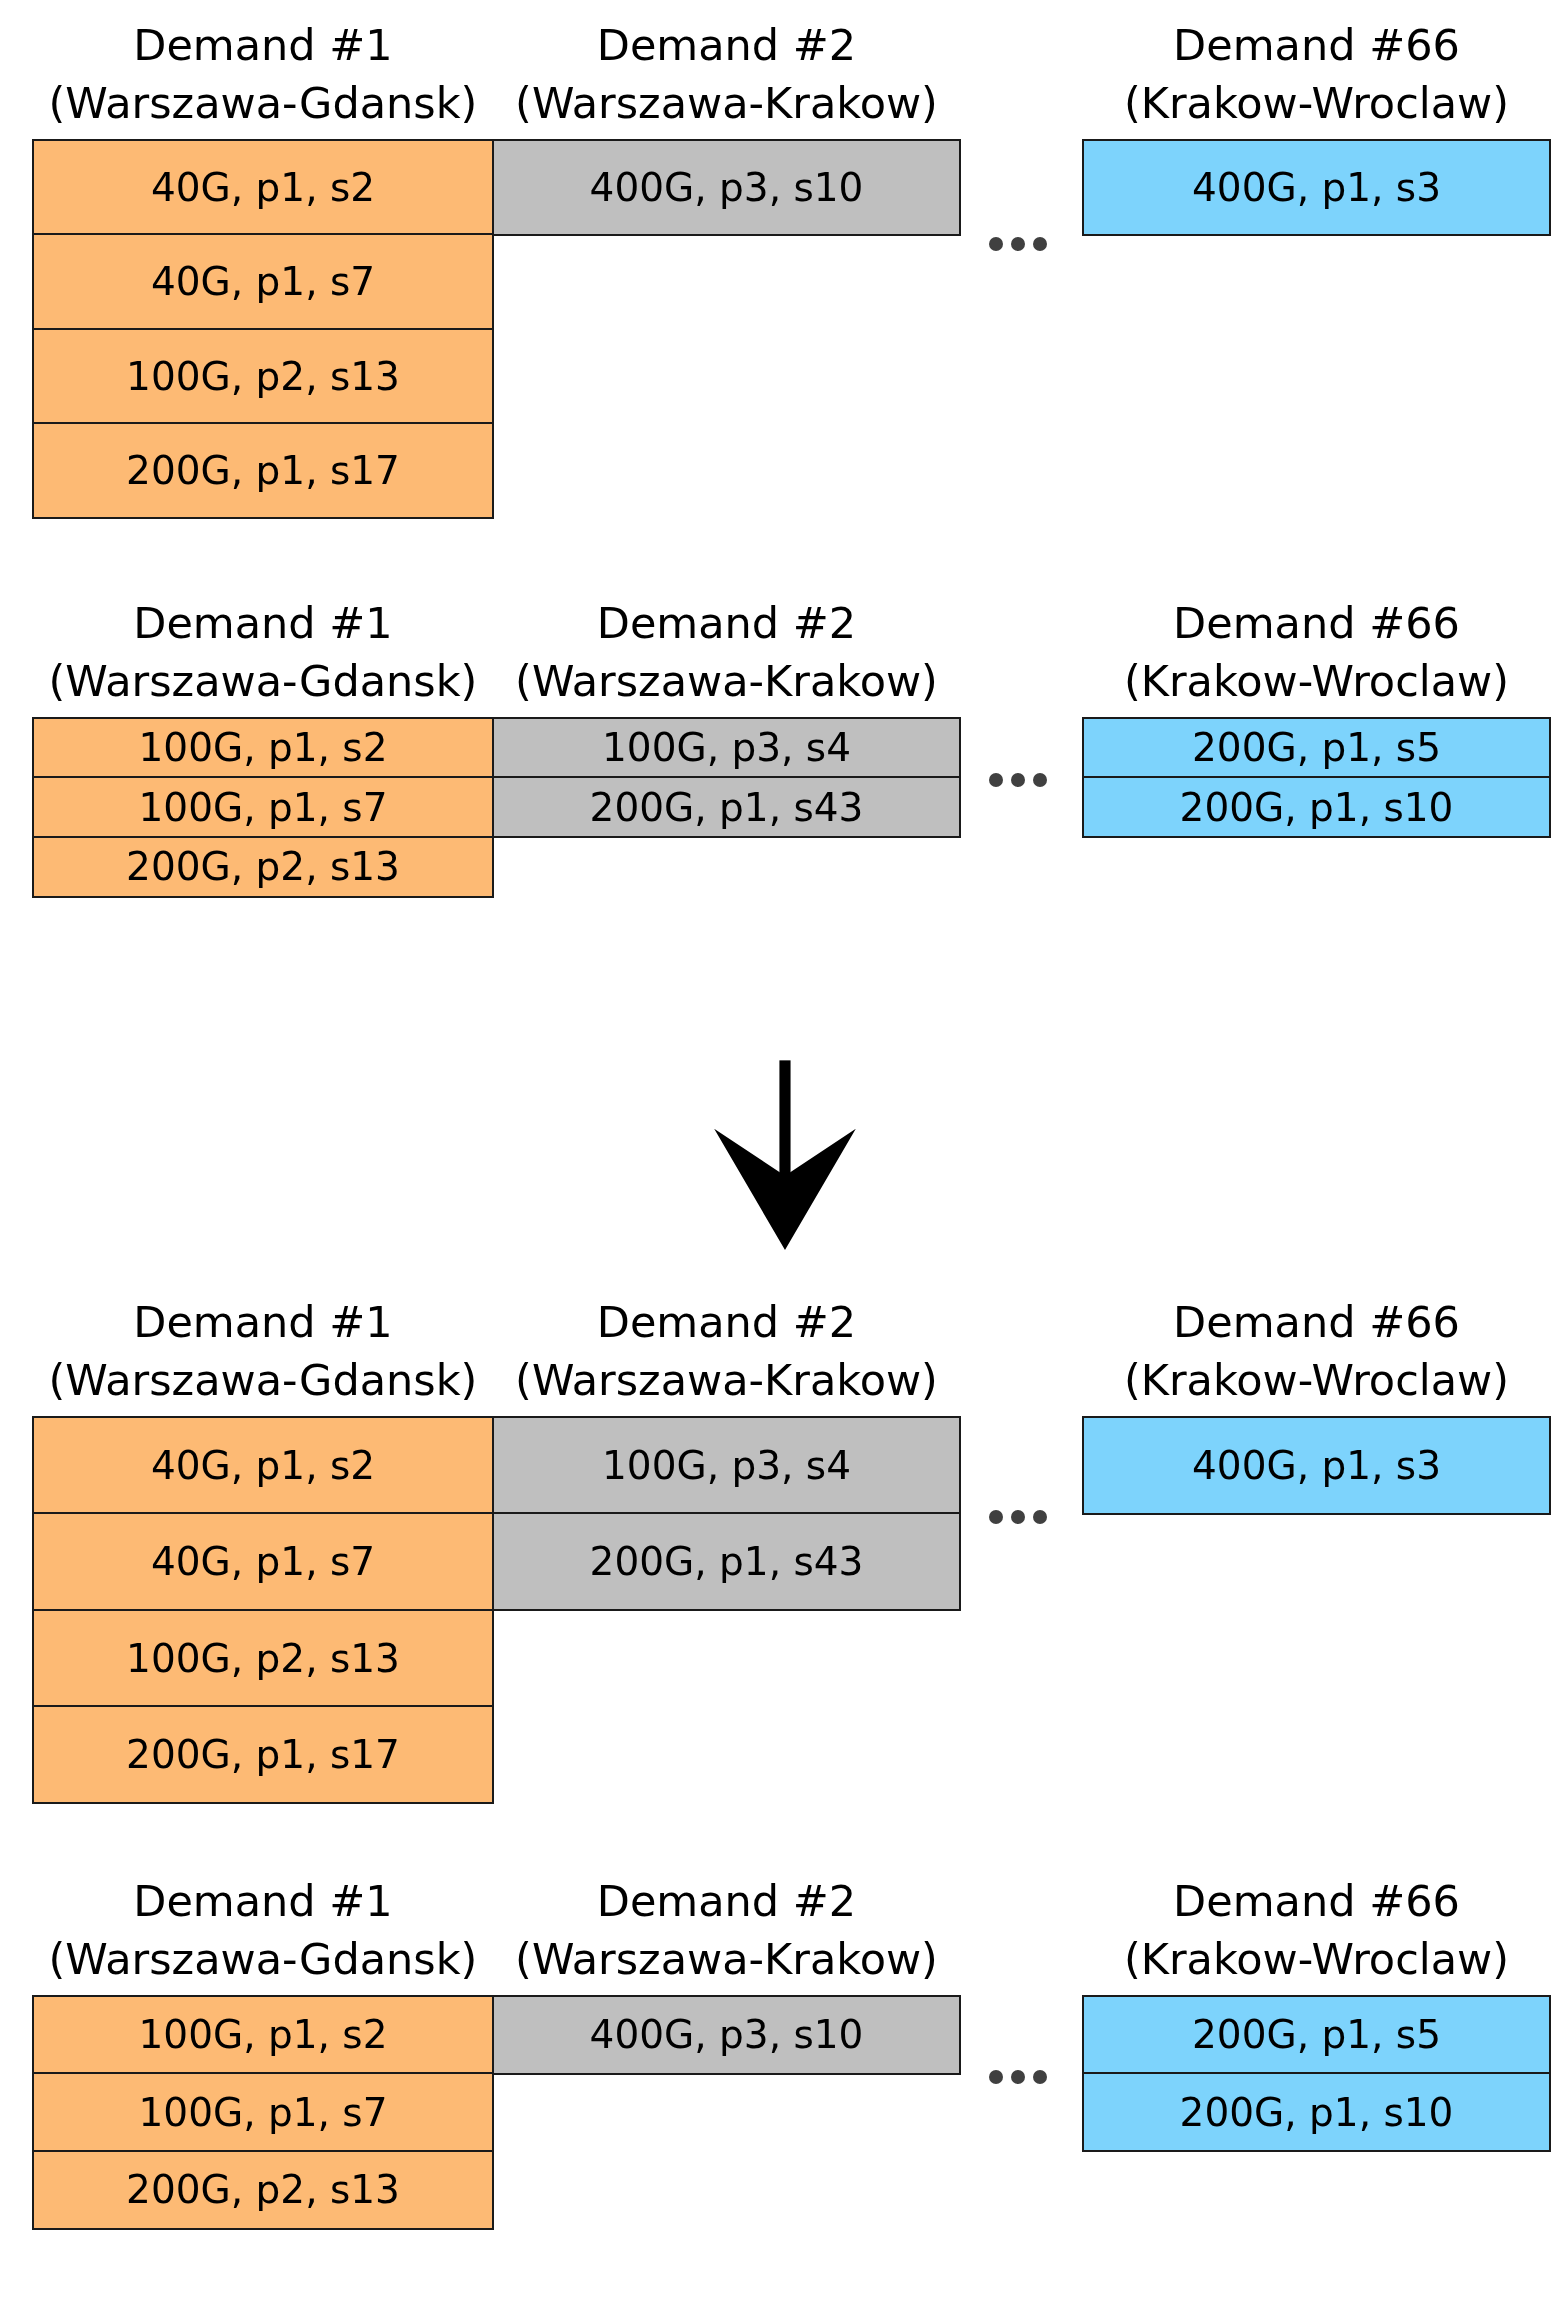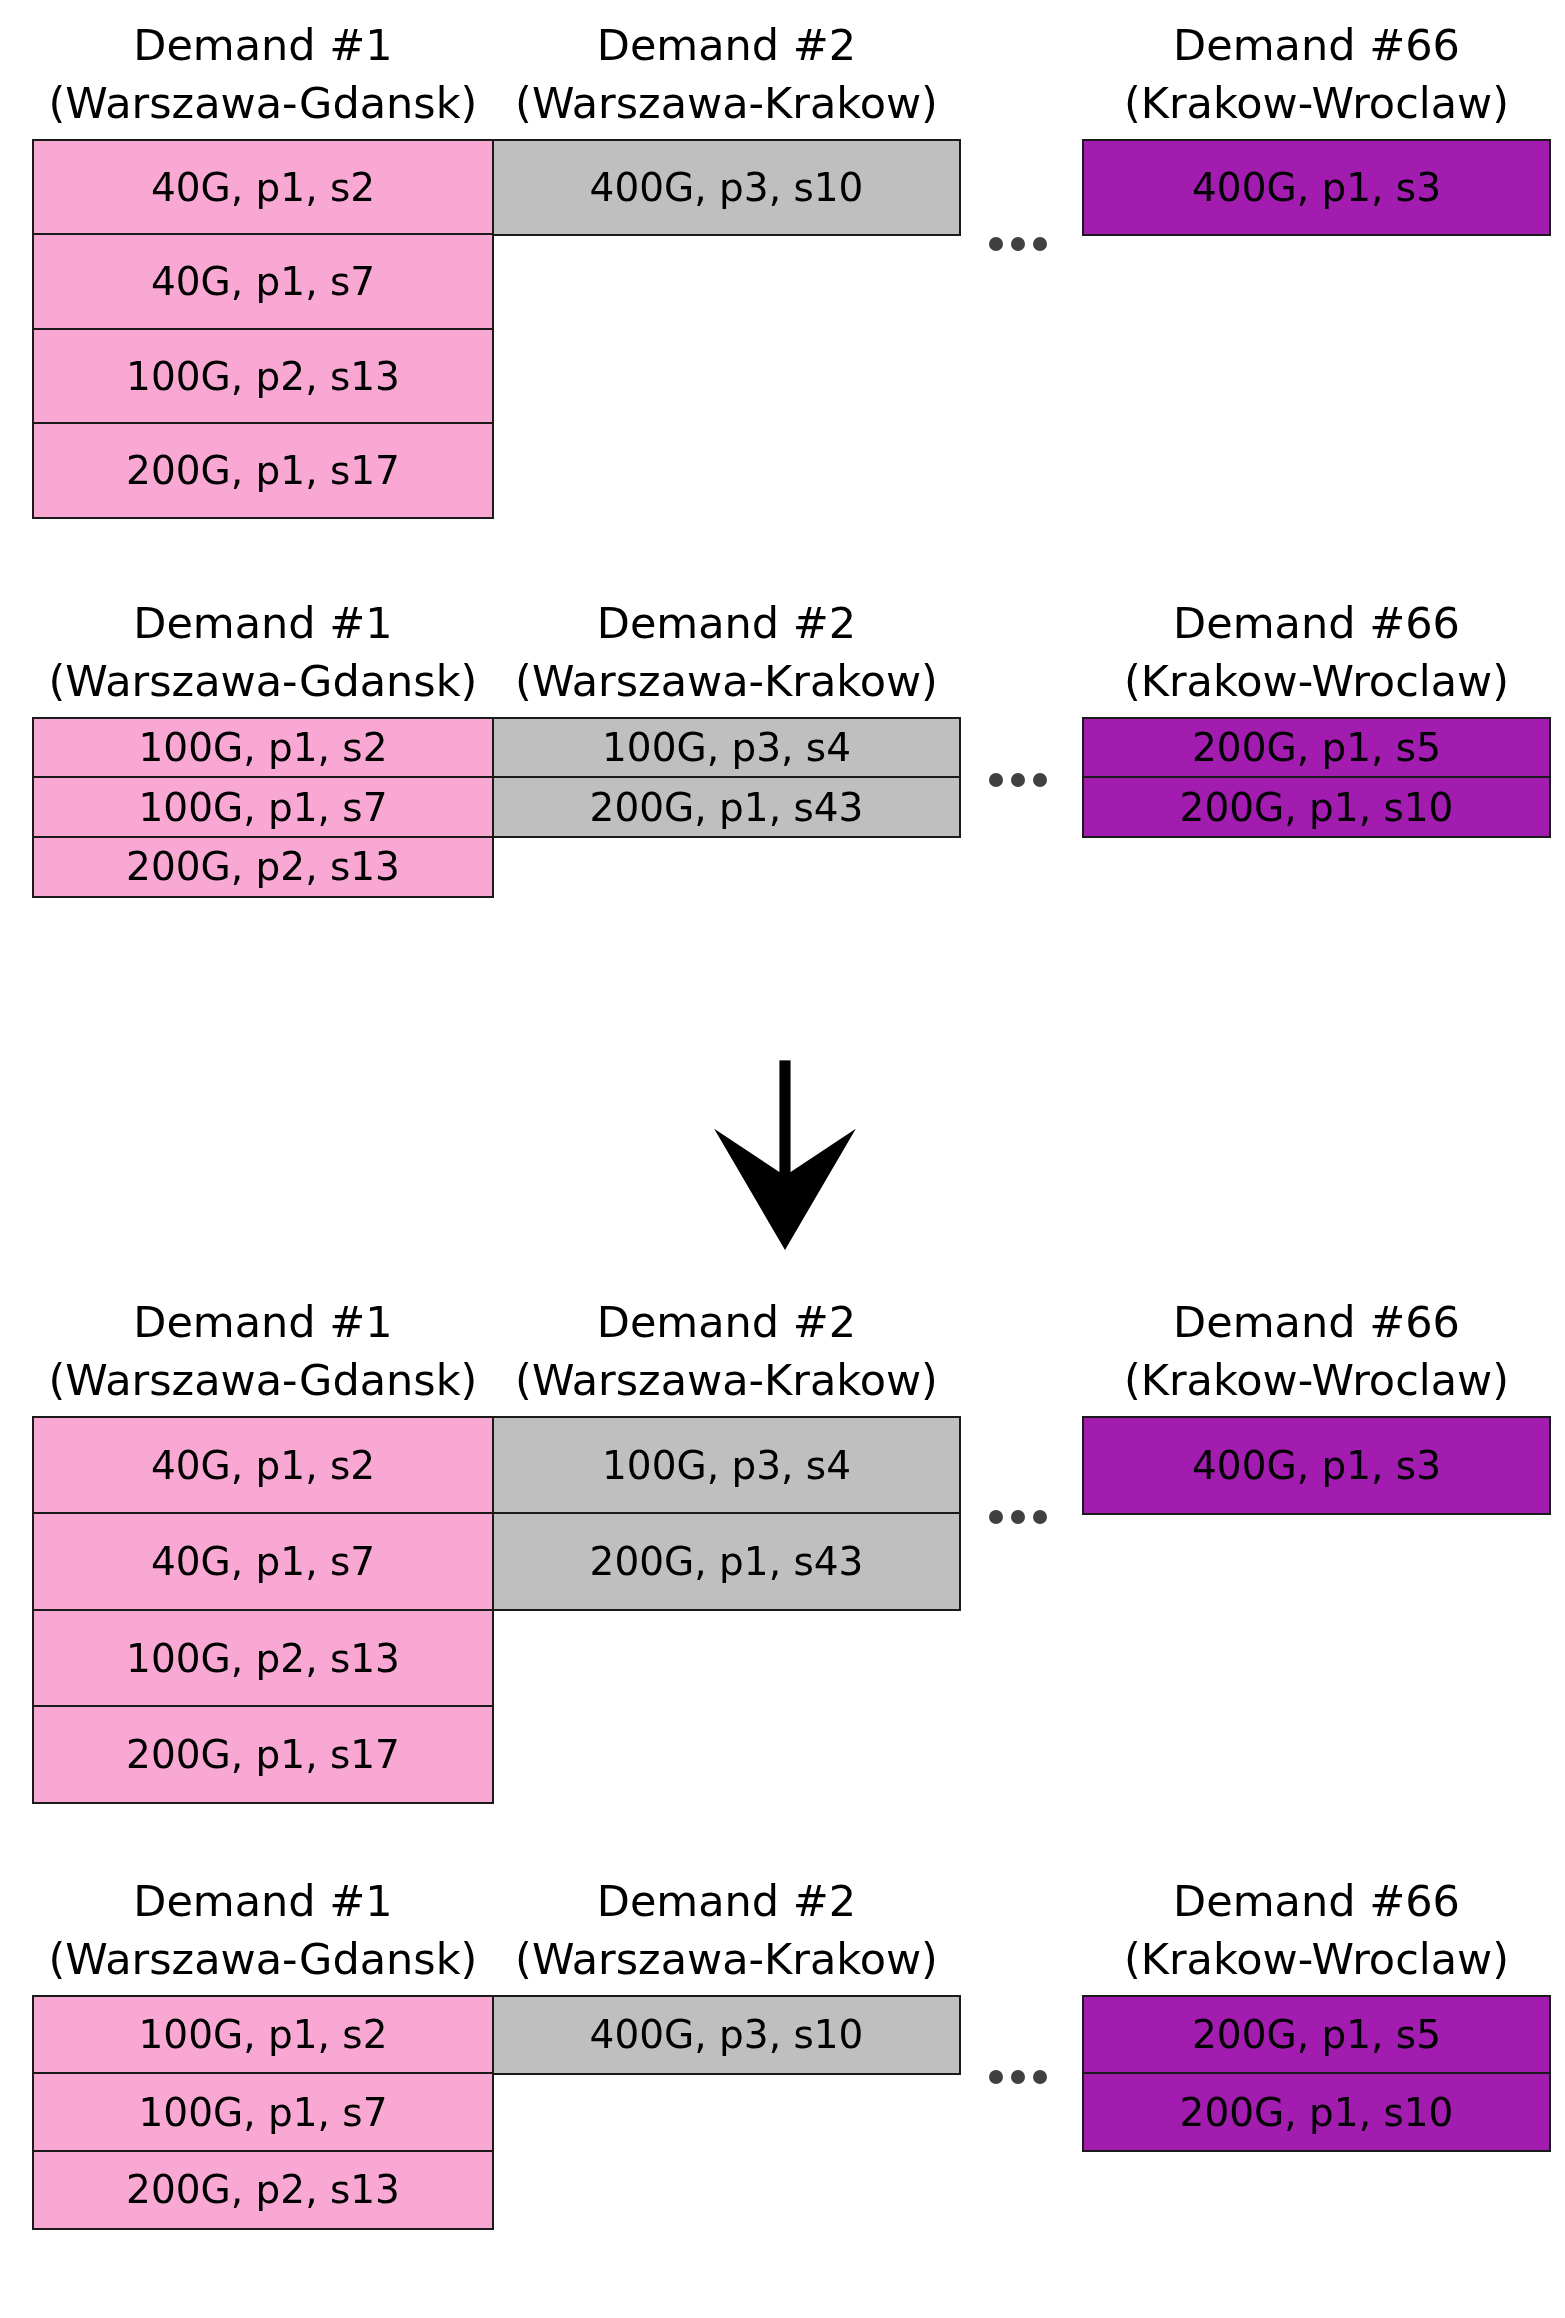--- a/index.html
+++ b/index.html
@@ -29,23 +29,23 @@
     box-sizing:border-box;
     border:2.5px solid #1a1a1a;
     margin-top:-2.5px;
     display:flex;
     align-items:center;
     justify-content:center;
     font-size:39px;
     white-space:nowrap;
   }
   .cell:first-of-type{margin-top:0;}
-  .fill-a{background:#f9a8d4;}
+  .fill-a{background:#fdba74;}
   .fill-b{background:#bfbfbf;text-align:right;}
-  .fill-c{background:#a21caf;}
+  .fill-c{background:#7dd3fc;}
   .h-s0{height:97px;}
   .h-s1{height:62px;}
   .h-s2{height:99px;}
   .h-s3{height:80px;}
   .dots{
     position:absolute;
     width:58px;
     height:14px;
     display:flex;
     justify-content:space-between;

